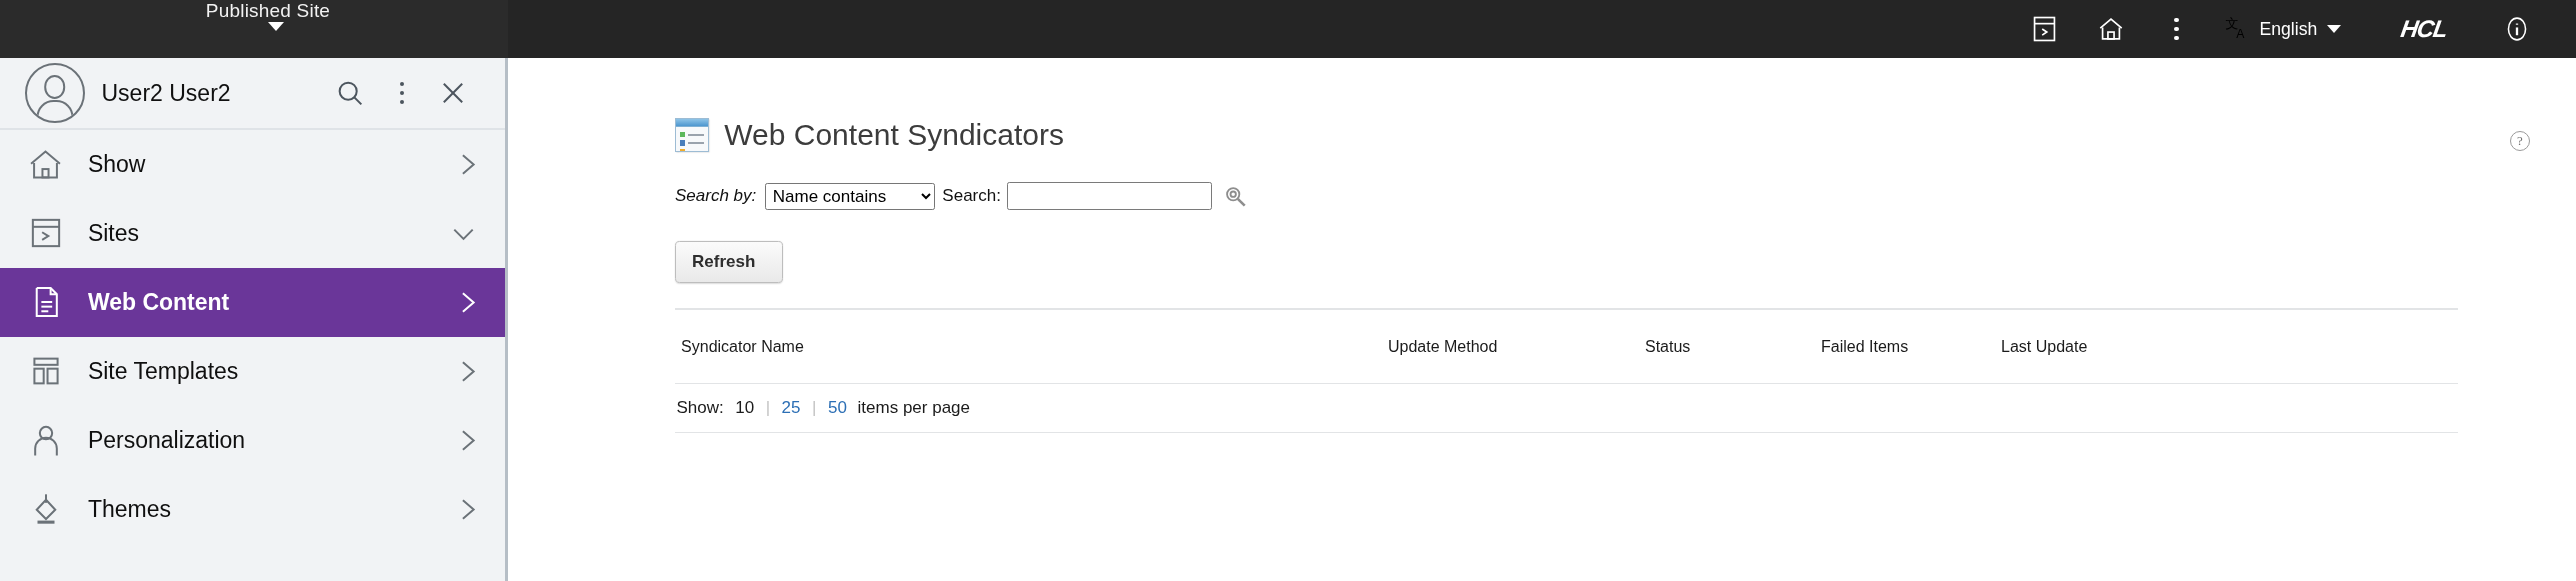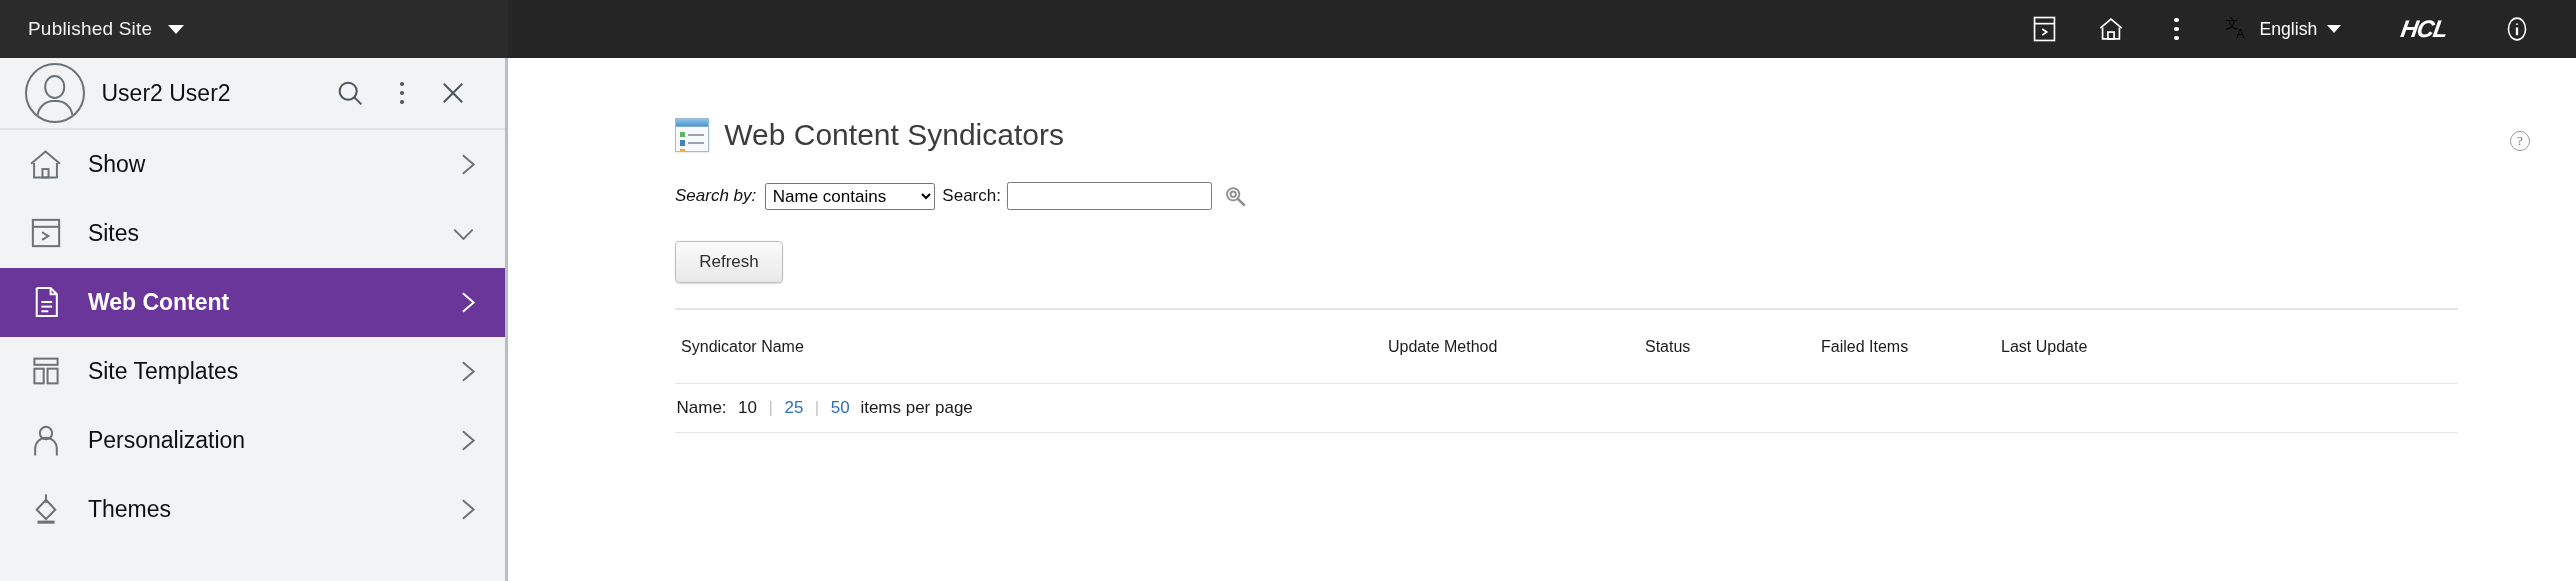--- a/index.html
+++ b/index.html
@@ -15,20 +15,21 @@
     position: absolute; top: 0; left: 0;
     width: 2576px; height: 58px;
     background: #252525;
     display: flex; align-items: center;
   }
   .topbar-left {
     width: 508px; height: 58px;
     background: #2b2b2b;
     display: flex; align-items: center;
     padding-left: 28px;
+    flex-direction: column;
   }
   .published-site-label {
     color: #f2f2f2; font-size: 19px; letter-spacing: 0.2px;
   }
   .caret-down {
     width: 0; height: 0; margin-left: 15.3px;
     border-left: 8.4px solid transparent;
     border-right: 8.4px solid transparent;
     border-top: 9.2px solid #ffffff;
   }
@@ -185,24 +186,24 @@
   }
   .search-go {
     margin-left: 10px; width: 26px; height: 26px;
     display: flex; align-items: center; justify-content: center;
     color: #8e8e8e;
   }
 
   .refresh-row { margin-top: 31px; }
   .btn-refresh {
     font-family: "Liberation Sans", sans-serif;
-    font-size: 17px; font-weight: normal; color: #2e2e2e;
+    font-size: 17px; font-weight: bold; color: #2e2e2e;
     background: linear-gradient(#fbfbfb, #e9e9e9);
     border: 0.8px solid #bdbdbd; border-radius: 4.6px;
-    padding: 10px 4px; width: 108px; text-align: center;
+    padding: 10px 16px; width: 108px; text-align: left;
     box-shadow: 0 0.8px 1.5px rgba(0,0,0,.14);
     cursor: pointer;
   }
 
   .rule {
     height: 1.5px; background: #e2e4e6;
     width: 1783px; margin-top: 0;
   }
   .rule.r1 { margin-top: 25px; }
 
@@ -474,21 +475,21 @@
             <th class="c2">Update Method</th>
             <th class="c3">Status</th>
             <th class="c4">Failed Items</th>
             <th class="c5">Last Update</th>
           </tr>
         </thead>
         <tbody></tbody>
       </table>
 
       <div class="pager">
-        <span class="pager-label">Name:</span>
+        <span class="pager-label">Show:</span>
         <span class="pg">10</span>
         <span class="pg-sep">|</span>
         <span class="pg link">25</span>
         <span class="pg-sep">|</span>
         <span class="pg link">50</span>
         <span class="pager-suffix">items per page</span>
       </div>
     </div>
 
   </div>

